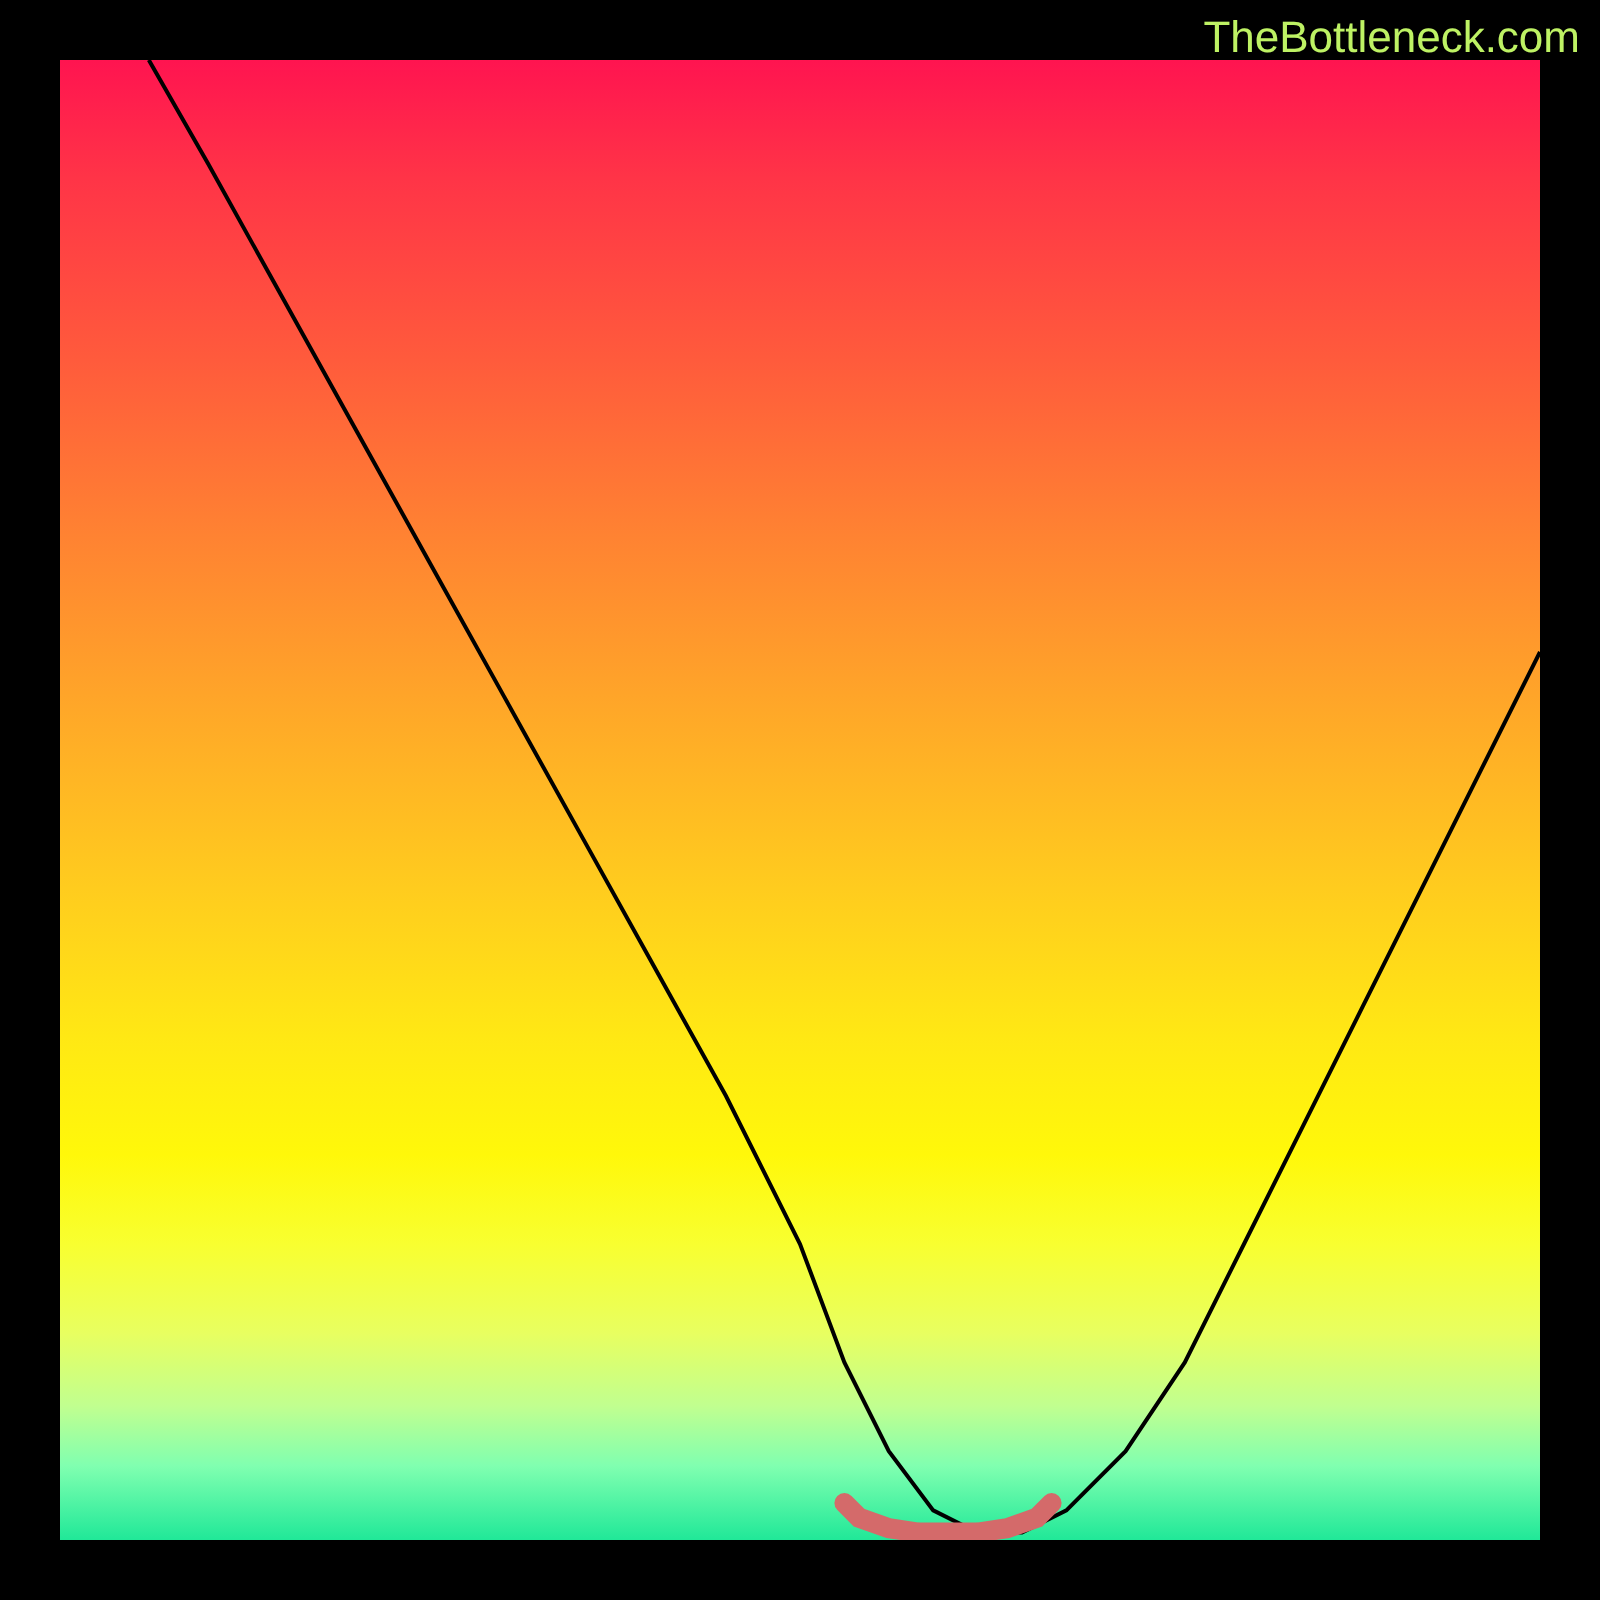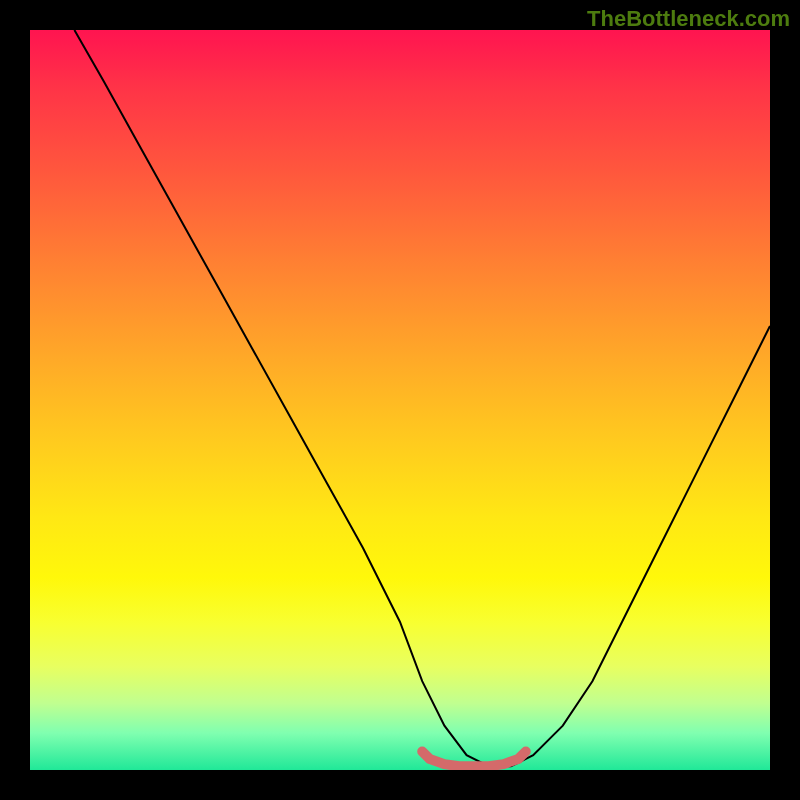--- a/index.html
+++ b/index.html
@@ -8,23 +8,23 @@
     width: 800px;
     height: 800px;
     background: #000;
     position: relative;
     font-family: Arial, sans-serif;
   }
   .watermark {
     position: absolute;
     top: 6px;
     right: 10px;
-    color: #4d7c0f;
+    color: #bef264;
     font-size: 22px;
-    font-weight: bold;
+    font-weight: normal;
     z-index: 10;
   }
   .plot-area {
     position: absolute;
     left: 30px;
     top: 30px;
     width: 740px;
     height: 740px;
     overflow: hidden;
   }

